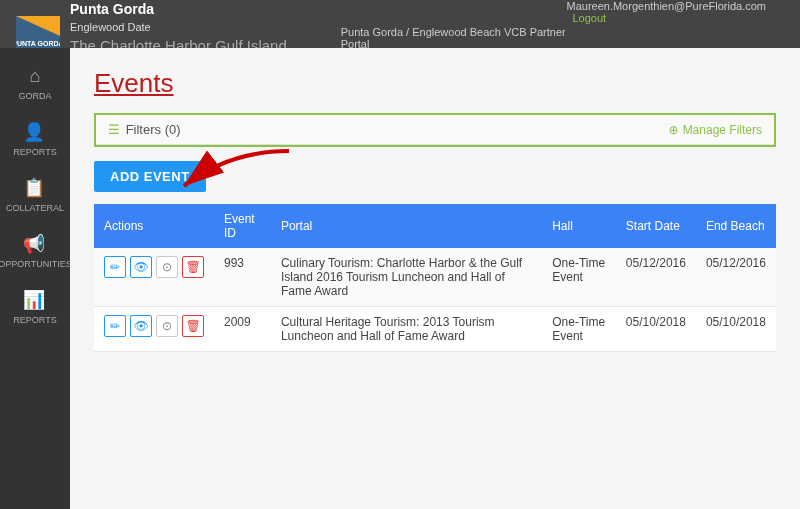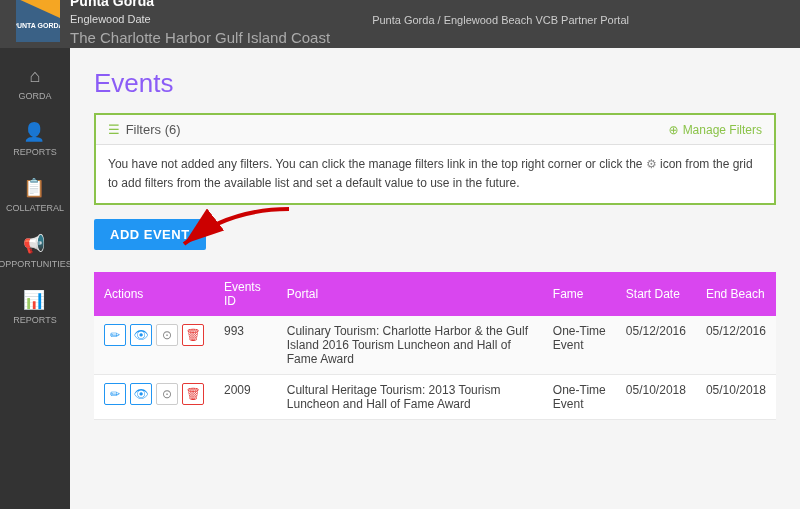--- a/index.html
+++ b/index.html
@@ -3,21 +3,21 @@
   <meta charset="utf-8">
   <style>
     * { box-sizing: border-box; margin: 0; padding: 0; }
     body { font-family: Arial, sans-serif; font-size: 13px; background: #f5f5f5; display: flex; flex-direction: column; height: 509px; overflow: hidden; }
 
     
     .top-header {
       background: #444;
       color: #ccc;
       display: flex;
-      align-items: flex-end;
+      align-items: flex-start;
       justify-content: space-between;
       padding: 0 16px;
       height: 48px;
       flex-shrink: 0;
     }
     .top-header-logo {
       display: flex;
       align-items: center;
       gap: 10px;
     }
@@ -85,23 +85,24 @@
     
     .main-content {
       flex: 1;
       padding: 20px 24px;
       overflow-y: auto;
       background: #f5f5f5;
     }
 
     .page-title {
       font-size: 26px;
-      color: #8b5cf6;
+      color: #b91c1c;
       font-weight: 300;
       margin-bottom: 14px;
+      text-decoration: underline;
     }
 
     
     .filters-box {
       border: 2px solid #8bc34a;
       background: #fff;
       margin-bottom: 14px;
     }
     .filters-header {
       background: #f9f9f9;
@@ -141,34 +142,34 @@
     
     .add-event-btn {
       background: #2196f3;
       color: #fff;
       border: none;
       padding: 8px 16px;
       font-size: 13px;
       font-weight: bold;
       cursor: pointer;
       border-radius: 2px;
-      margin-bottom: 22px;
+      margin-bottom: 12px;
       text-transform: uppercase;
       letter-spacing: 0.5px;
     }
 
     
     .events-table {
       width: 100%;
       border-collapse: collapse;
       background: #fff;
       font-size: 12px;
     }
     .events-table thead tr {
-      background: #d946ef;
+      background: #3b82f6;
       color: #fff;
     }
     .events-table thead th {
       padding: 8px 10px;
       text-align: left;
       font-weight: normal;
       font-size: 12px;
     }
     .events-table tbody tr {
       border-bottom: 1px solid #e8e8e8;
@@ -231,20 +232,24 @@
         <text x="22" y="30" text-anchor="middle" fill="white" font-size="7" font-weight="bold">PUNTA GORDA</text>
       </svg>
     </div>
     <div class="logo-text">
       <strong>Punta Gorda</strong><br>
       <span>Englewood Date</span><br>
       <span style="font-size:15px;color:#aaa;">The Charlotte Harbor Gulf Island Coast</span>
     </div>
     <span style="margin-left:32px;font-size:11px;color:#ccc;">Punta Gorda / Englewood Beach VCB Partner Portal</span>
   </div>
+  <div class="header-right">
+    <span>Maureen.Morgenthien@PureFlorida.com</span>
+    <a>Logout</a>
+  </div>
 </div>
 
 <div class="layout">
 
   <nav class="sidebar">
     <div class="sidebar-item">
       <span class="icon">⌂</span>
       <span>GORDA</span>
     </div>
     <div class="sidebar-item">
@@ -267,29 +272,26 @@
 
   <main class="main-content">
 
     <h1 class="page-title">Events</h1>
 
     
     <div class="filters-box">
       <div class="filters-header">
         <div class="filters-title">
           <span class="filter-icon">☰</span>
-          <span>Filters (6)</span>
+          <span>Filters (0)</span>
         </div>
         <a class="manage-filters-link">
           <span>⊕</span>
           <span>Manage Filters</span>
         </a>
-      </div>
-      <div class="filters-body">
-        <span>You have not added any filters. You can click the manage filters link in the top right corner or click the <span style="color:#888;">⚙</span> icon from the grid to add filters from the available list and set a default value to use in the future.</span>
       </div>
     </div>
 
     
     <div class="button-area">
       <button class="add-event-btn">ADD EVENT</button>
       
       <svg class="arrow-svg" width="130" height="55" viewBox="0 0 130 55">
         <defs>
           <marker id="arrowhead" markerWidth="10" markerHeight="7" refX="10" refY="3.5" orient="auto">
@@ -298,23 +300,23 @@
         </defs>
         <path d="M 120 5 Q 60 5 15 40" stroke="#cc0000" stroke-width="4" fill="none" marker-end="url(#arrowhead)"></path>
       </svg>
     </div>
 
     
     <table class="events-table">
       <thead>
         <tr>
           <th>Actions</th>
-          <th>Events ID</th>
+          <th>Event ID</th>
           <th>Portal</th>
-          <th>Fame</th>
+          <th>Hall</th>
           <th>Start Date</th>
           <th>End Beach</th>
         </tr>
       </thead>
       <tbody>
         <tr class="table-row">
           <td>
             <div class="action-icons">
               <div class="action-icon edit" title="Edit">✏</div>
               <div class="action-icon view" title="View">👁</div>

